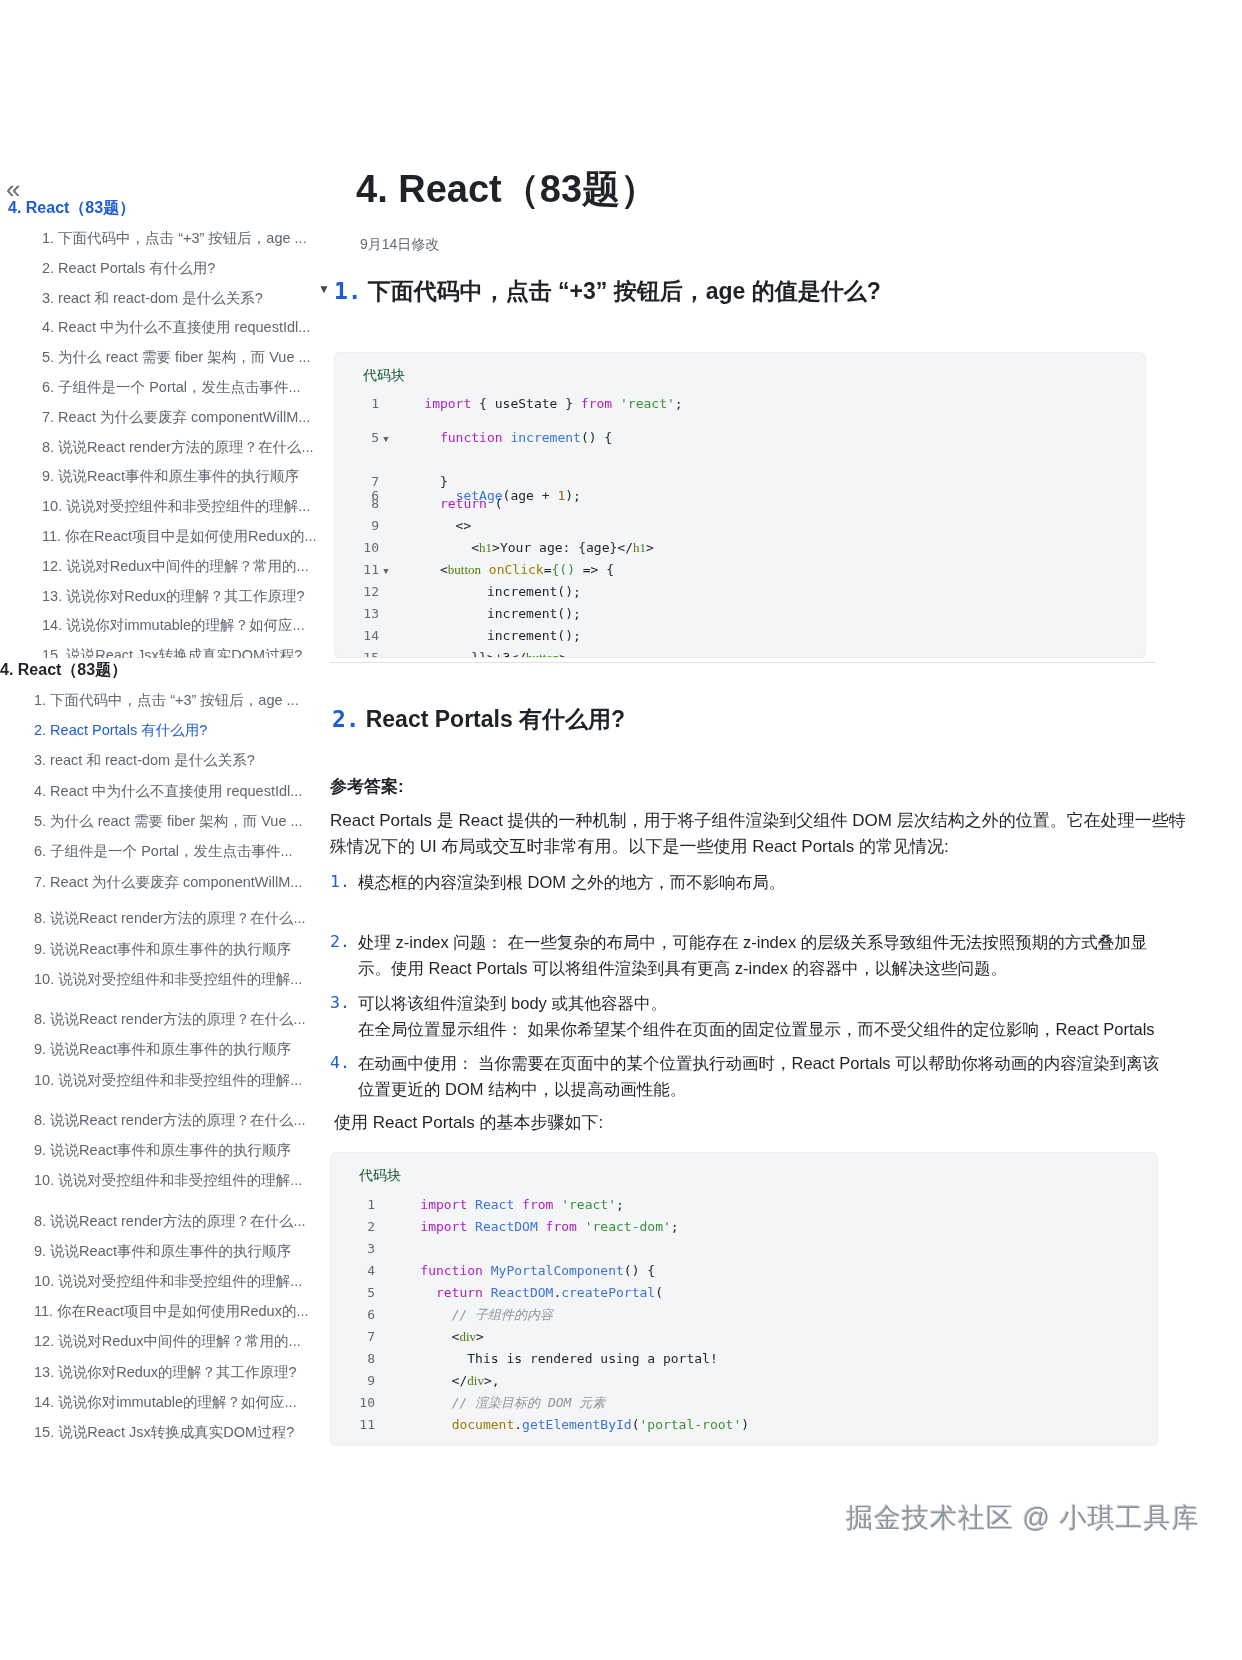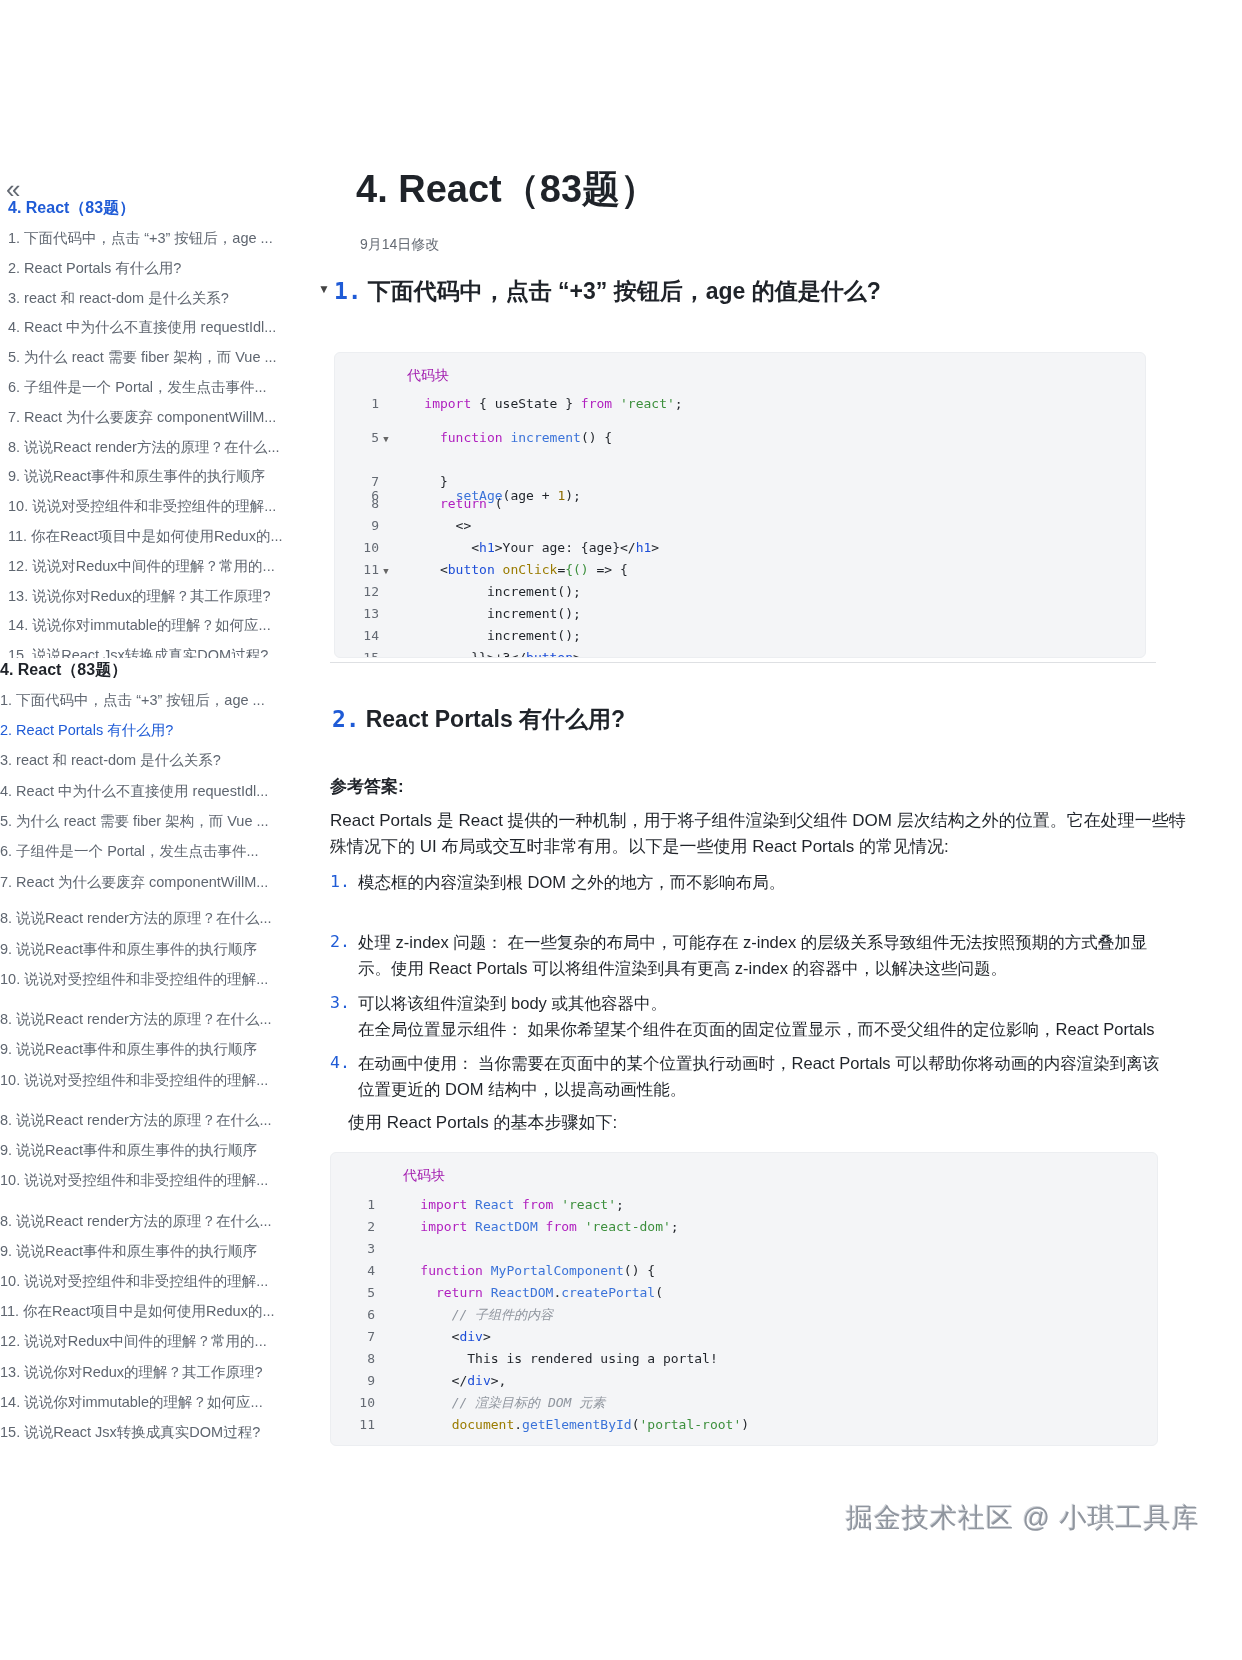--- a/index.html
+++ b/index.html
@@ -5,37 +5,37 @@
   html, body { margin:0; padding:0; }
   body {
     width:1242px; height:1660px; position:relative; overflow:hidden;
     background:#ffffff; color:#1f2329;
     font-family:"Liberation Sans","DejaVu Sans",sans-serif;
   }
   .sidebar { position:absolute; left:0; top:0; width:300px; height:1660px; }
   .collapse { position:absolute; left:6px; top:176px; font-size:26px; color:#646a73; line-height:26px; cursor:pointer; }
   .toc-title { position:absolute; left:8px; font-size:16px; font-weight:bold; color:#1f2329; white-space:nowrap; }
   .toc-title.active { color:#1f5bd6; }
-  .toc-item { position:absolute; font-size:14.5px; color:#5f6670; white-space:nowrap; overflow:hidden; width:290px; cursor:pointer; }
+  .toc-item { position:absolute; font-size:14.5px; color:#5f6670; white-space:nowrap; overflow:hidden; width:290px; cursor:pointer;margin-left:34px; }
   .toc-item.active { color:#1f5bd6; }
   .page-title { position:absolute; left:356px; top:164px; font-size:38px; font-weight:bold; color:#1f2329; white-space:nowrap; }
   .modified { position:absolute; left:360px; top:236px; font-size:14px; color:#646a73; }
   .h2 { position:absolute; font-size:23px; font-weight:bold; color:#1f2329; white-space:nowrap; }
   .h2 .num { color:#1f5bd6; font-family:"DejaVu Sans Mono",monospace; margin-right:6px; }
   .fold { position:absolute; font-size:12px; color:#444; }
 
   .codeblock { position:absolute; background:#f4f5f7; border-radius:6px; overflow:hidden; border:1px solid #eceef1; }
-  .code-label { position:absolute; left:28px; top:14px; font-size:14px; color:#a21caf;margin-left:44px; }
+  .code-label { position:absolute; left:28px; top:14px; font-size:14px; color:#14532d; }
   .code-line { position:absolute; left:0; height:22px; line-height:22px; font-family:"DejaVu Sans Mono","Liberation Mono",monospace; font-size:13px; white-space:pre; color:#1f2329; }
   .ln { display:inline-block; width:44px; text-align:right; color:#646a73; }
   .arrow { display:inline-block; width:14px; font-size:9px; color:#666; text-align:center; }
   .kw { color:#b01fbf; }
   .fn { color:#3b73d9; }
   .str { color:#3c8f3c; }
-  .tag { color:#1d4ed8; }
+  .tag { color:#4d7c0f;font-family:Liberation Serif, serif; }
   .attr { color:#9a7b00; }
   .numv { color:#8c6b00; }
   .cmt { color:#8f959e; font-style:italic; }
 
   .p { position:absolute; font-size:17px; color:#1f2329; line-height:26px; }
   .bold { font-weight:bold; }
   .li { position:absolute; left:352px; width:880px; font-size:16.5px; line-height:26px; color:#1f2329; }
   .li .n { position:absolute; left:-22px; top:0; color:#1f5bd6; font-family:"DejaVu Sans Mono",monospace; }
   .li .t { display:block; padding-left:6px; }
 
@@ -140,21 +140,21 @@
     <span class="n">3.</span>
     <span class="t">可以将该组件渲染到 body 或其他容器中。</span>
     <span class="t">在全局位置显示组件： 如果你希望某个组件在页面的固定位置显示，而不受父组件的定位影响，React Portals</span>
   </div>
 <div class="li" style="top:1050px;">
     <span class="n">4.</span>
     <span class="t">在动画中使用： 当你需要在页面中的某个位置执行动画时，React Portals 可以帮助你将动画的内容渲染到离该</span>
     <span class="t">位置更近的 DOM 结构中，以提高动画性能。</span>
   </div>
 
-<div class="p" style="left:348px;top:1110px;">使用 React Portals 的基本步骤如下:</div>
+<div class="p" style="left:334px;top:1110px;">使用 React Portals 的基本步骤如下:</div>
 
 <div class="codeblock" style="left:330px;top:1152px;width:826px;height:292px;">
   <div class="code-label">代码块</div>
   <div class="code-line" style="top:41px;"><span class="ln">1</span><span class="arrow"></span>    <span class="kw">import</span> <span class="fn">React</span> <span class="kw">from</span> <span class="str">'react'</span>;</div>
   <div class="code-line" style="top:63px;"><span class="ln">2</span><span class="arrow"></span>    <span class="kw">import</span> <span class="fn">ReactDOM</span> <span class="kw">from</span> <span class="str">'react-dom'</span>;</div>
   <div class="code-line" style="top:85px;"><span class="ln">3</span><span class="arrow"></span></div>
   <div class="code-line" style="top:107px;"><span class="ln">4</span><span class="arrow"></span>    <span class="kw">function</span> <span class="fn">MyPortalComponent</span>() {</div>
   <div class="code-line" style="top:129px;"><span class="ln">5</span><span class="arrow"></span>      <span class="kw">return</span> <span class="fn">ReactDOM</span>.<span class="fn">createPortal</span>(</div>
   <div class="code-line" style="top:151px;"><span class="ln">6</span><span class="arrow"></span>        <span class="cmt">// 子组件的内容</span></div>
   <div class="code-line" style="top:173px;"><span class="ln">7</span><span class="arrow"></span>        &lt;<span class="tag">div</span>&gt;</div>

